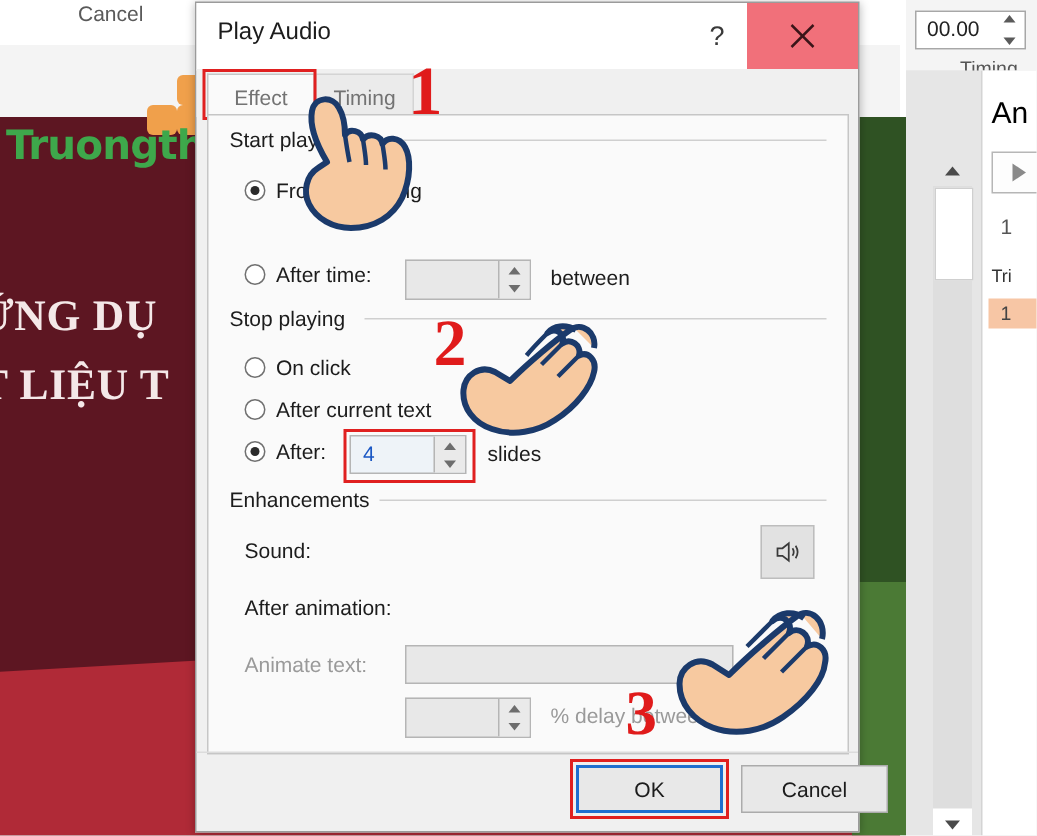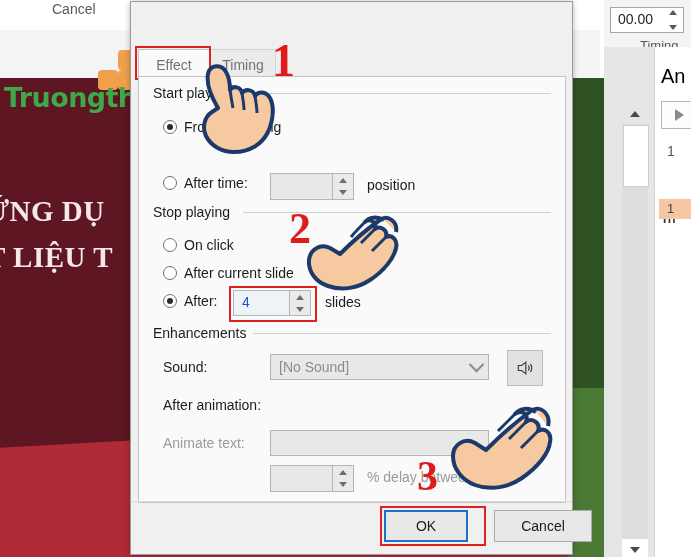--- a/index.html
+++ b/index.html
@@ -53,21 +53,21 @@
   .vsb-dn{position:absolute;left:18px;top:492px;width:26px;height:22px;background:#ffffff;display:flex;align-items:center;justify-content:center;}
   .tri{width:0;height:0;border-left:5px solid transparent;border-right:5px solid transparent;}
   .tri.up{border-bottom:6px solid #4a4a4a;}
   .tri.dn{border-top:6px solid #4a4a4a;}
 
   .anim-pane{position:absolute;left:50px;top:47px;width:37px;height:510px;background:#ffffff;border-left:1px solid #d4d4d4;overflow:hidden;}
   .ap-title{position:absolute;left:6px;top:18px;font-size:20px;color:#000000;white-space:nowrap;}
   .ap-play{position:absolute;left:6px;top:54px;width:34px;height:26px;border:1px solid #b6b6b6;background:#fdfdfd;display:flex;align-items:center;justify-content:center;}
   .ap-play i{width:0;height:0;border-top:6px solid transparent;border-bottom:6px solid transparent;border-left:9px solid #8a8a8a;}
   .ap-num1{position:absolute;left:12px;top:96px;font-size:14px;color:#555;}
-  .ap-trig{position:absolute;left:6px;top:130px;font-size:12px;font-weight:700;color:#333;white-space:nowrap;margin-top:35px;}
+  .ap-trig{position:absolute;left:6px;top:130px;font-size:12px;font-weight:400;color:#333;white-space:nowrap;}
   .ap-row{position:absolute;left:4px;top:152px;width:40px;height:20px;background:#f7c6a5;}
   .ap-row span{position:absolute;left:8px;top:2px;font-size:13px;color:#444;}
 
   
   .dlg{position:absolute;left:130px;top:1px;width:441px;height:552px;background:#f0f0f0;
        border:1px solid #9b9b9b;box-shadow:0 1px 6px rgba(0,0,0,.28);}
   .dlg-title{position:absolute;left:0;top:0;width:441px;height:44px;background:#ffffff;border-bottom:1px solid #e4e4e4;}
   .dlg-title h1{position:absolute;left:14px;top:11px;margin:0;font-size:16px;font-weight:400;color:#1c1c1c;}
   .dlg-help{position:absolute;right:74px;top:0;width:40px;height:44px;display:flex;align-items:center;justify-content:center;
      font-size:18px;color:#3a3a3a;background:#ffffff;}
@@ -108,21 +108,21 @@
   .combo.active .cv{color:#1c1c1c;}
   .combo .arrow{position:absolute;right:0;top:0;width:24px;height:100%;display:flex;align-items:center;justify-content:center;}
   .chev{width:9px;height:9px;border-right:2px solid #8a8a8a;border-bottom:2px solid #8a8a8a;transform:rotate(45deg) translate(-2px,-2px);}
   .combo.active .chev{border-color:#4a4a4a;}
 
   .iconbtn{width:34px;height:34px;background:#e2e2e2;border:1px solid #bdbdbd;display:flex;align-items:center;justify-content:center;}
 
   .sep{position:absolute;left:0;top:499px;width:441px;height:1px;background:#dcdcdc;}
   .btn{position:absolute;height:32px;background:#e8e8e8;border:1px solid #ababab;display:flex;align-items:center;justify-content:center;
      font-size:14px;color:#1c1c1c;box-sizing:border-box;}
-  .btn-ok{left:253px;top:508px;width:84px;border:2px solid #1f6fd0;}
+  .btn-ok{left:253px;top:508px;width:98px;border:2px solid #1f6fd0;}
   .btn-cancel{left:363px;top:508px;width:98px;}
   .ok-hl{position:absolute;left:249px;top:504px;width:106px;height:40px;border:2px solid #e02020;box-sizing:border-box;}
 
   .after-hl{position:absolute;left:-5px;top:-5px;width:88px;height:36px;border:2px solid #e02020;box-sizing:border-box;}
 
   
   .hand{position:absolute;pointer-events:none;}
   .stepnum{position:absolute;font-family:"Liberation Serif", serif;font-weight:700;color:#e01b1b;
      font-size:46px;line-height:1;pointer-events:none;}
   .stepnum.s2{font-size:44px;}
@@ -196,20 +196,30 @@
       <div class="ap-num1">1</div>
       <div class="ap-trig">Tri</div>
       <div class="ap-row">
         <span>1</span>
       </div>
     </div>
   </div>
 
   <div class="dlg">
 
+    <div class="dlg-title">
+      <h1>Play Audio</h1>
+      <div class="dlg-help">?</div>
+      <div class="dlg-close">
+        <svg viewBox="0 0 24 24">
+          <line x1="4" y1="4" x2="20" y2="20" stroke="#3a1418" stroke-width="1.8"></line>
+          <line x1="20" y1="4" x2="4" y2="20" stroke="#3a1418" stroke-width="1.8"></line>
+        </svg>
+      </div>
+    </div>
 
     <div class="tabs">
       <div class="tab tab-effect">Effect</div>
       <div class="tab tab-timing">Timing</div>
       <div class="tab-hl"></div>
     </div>
 
     <div class="panel">
 
       <div class="grp" style="top:8px">Start playing</div>
@@ -223,57 +233,51 @@
         <span class="radio"></span>
         <span class="lbl">After time:</span>
       </div>
       <div class="numbox" style="position:absolute;left:131px;top:96px;width:84px;height:27px;">
         <div class="nv"></div>
         <div class="sp">
             <i class="up"></i>
             <i class="dn"></i>
           </div>
       </div>
-      <div class="lbl" style="position:absolute;left:228px;top:100px">position</div>
+      <div class="lbl" style="position:absolute;left:228px;top:100px">between</div>
 
       <div class="grp" style="top:127px">Stop playing</div>
       <div class="grp-line" style="top:135px;left:104px"></div>
 
       <div class="row" style="left:24px;top:160px">
         <span class="radio"></span>
         <span class="lbl">On click</span>
       </div>
       <div class="row" style="left:24px;top:188px">
         <span class="radio"></span>
-        <span class="lbl">After current slide</span>
+        <span class="lbl">After current text</span>
       </div>
       <div class="row" style="left:24px;top:216px">
         <span class="radio on"></span>
         <span class="lbl">After:</span>
       </div>
       <div class="numbox white" style="position:absolute;left:94px;top:213px;width:78px;height:26px;">
         <div class="nv">4</div>
         <div class="sp">
             <i class="up"></i>
             <i class="dn"></i>
           </div>
         <div class="after-hl"></div>
       </div>
       <div class="lbl" style="position:absolute;left:186px;top:217px">slides</div>
 
       <div class="grp" style="top:248px">Enhancements</div>
       <div class="grp-line" style="top:256px;left:114px"></div>
 
       <div class="lbl" style="position:absolute;left:24px;top:282px">Sound:</div>
-      <div class="combo" style="position:absolute;left:131px;top:277px;width:219px;">
-        <div class="cv">[No Sound]</div>
-        <div class="arrow">
-            <span class="chev"></span>
-          </div>
-      </div>
       <div class="iconbtn" style="position:absolute;left:368px;top:273px;">
         <svg width="20" height="20" viewBox="0 0 24 24">
           <polygon points="4,9 8,9 13,5 13,19 8,15 4,15" fill="none" stroke="#3a3a3a" stroke-width="1.4"></polygon>
           <path d="M16 9 q2 3 0 6" fill="none" stroke="#3a3a3a" stroke-width="1.4"></path>
           <path d="M18.5 7 q3.2 5 0 10" fill="none" stroke="#3a3a3a" stroke-width="1.4"></path>
         </svg>
       </div>
 
       <div class="lbl" style="position:absolute;left:24px;top:320px">After animation:</div>
 

